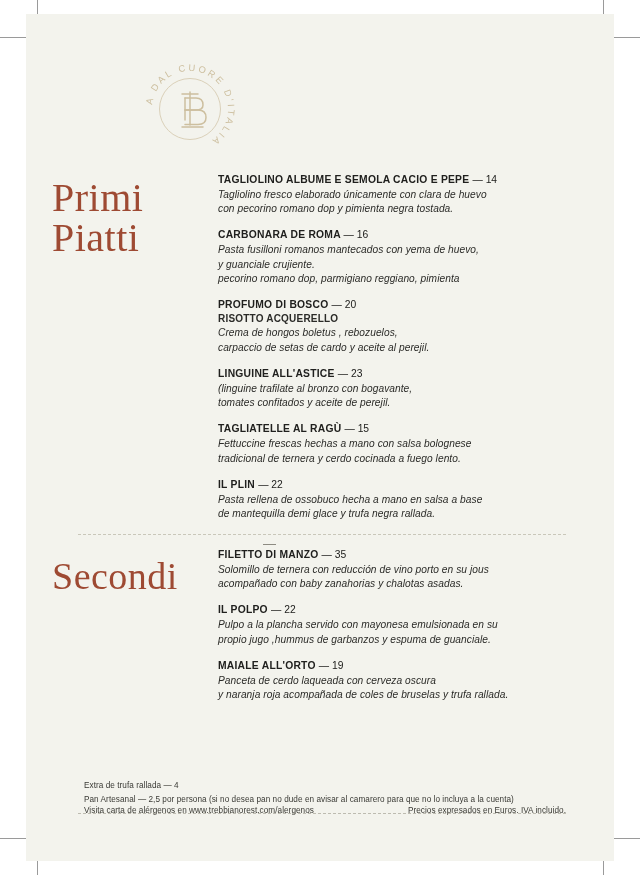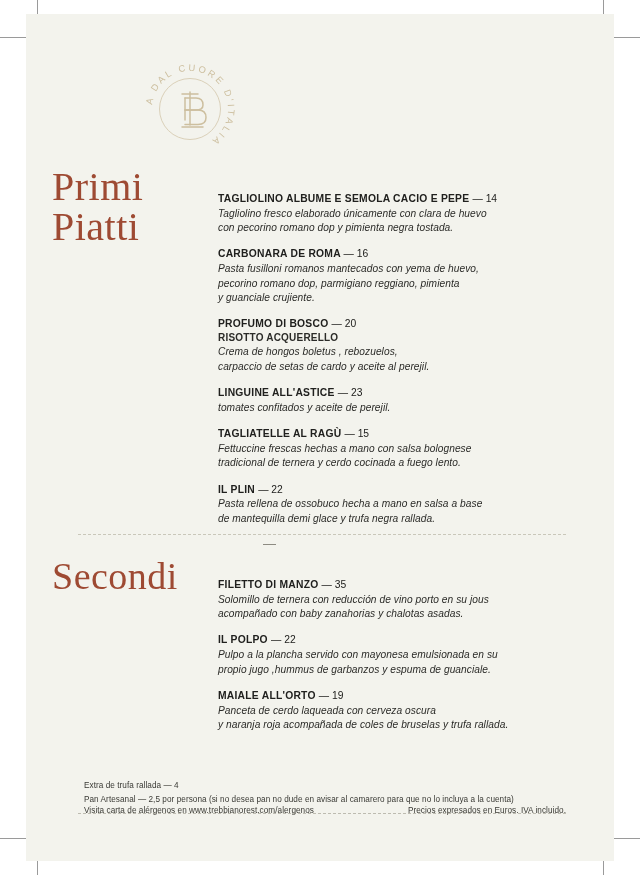--- a/index.html
+++ b/index.html
@@ -54,21 +54,21 @@
     width: 102px;
     height: 102px;
   }
   .logo-wrap svg { display: block; width: 102px; height: 102px; }
 
   
   .section {
     position: absolute;
     display: flex;
   }
-  .section-primi  { left: 26px; top: 149px; width: 540px; }
+  .section-primi  { left: 26px; top: 160px; width: 540px; }
   .section-secondi{ left: 26px; top: 535px; width: 540px; justify-content: center; }
 
   .section-title {
     color: #9e4a33;
     font-family: "Liberation Serif", serif;
     font-weight: 400;
     line-height: 1.0;
     letter-spacing: 0.5px;
   }
   .section-primi .section-title {
@@ -76,21 +76,21 @@
     font-size: 40px;
     padding-top: 4px;
   }
   .section-secondi .section-title {
     width: 166px;
     font-size: 38px;
     padding-top: 8px;
   }
   .section-title .line { display: block; }
 
-  .items { flex: 1; margin-top: 30px; }
+  .items { flex: 1; }
 
   .item { margin-bottom: 13px; }
   .item:last-child { margin-bottom: 0; }
 
   .item-head {
     font-size: 10.3px;
     font-weight: bold;
     color: #20201e;
     letter-spacing: 0.25px;
     line-height: 1.25;
@@ -214,22 +214,22 @@
           </div>
         </div>
 
         <div class="item">
           <div class="item-head">
             <span>CARBONARA DE ROMA</span>
             <span class="item-price">— 16</span>
           </div>
           <div class="item-desc">
             <span class="l">Pasta fusilloni romanos mantecados con yema de huevo,</span>
+            <span class="l">y guanciale crujiente.</span>
             <span class="l">pecorino romano dop, parmigiano reggiano, pimienta</span>
-            <span class="l">y guanciale crujiente.</span>
           </div>
         </div>
 
         <div class="item">
           <div class="item-head">
             <span>PROFUMO DI BOSCO</span>
             <span class="item-price">— 20</span>
           </div>
           <div class="item-sub">RISOTTO ACQUERELLO</div>
           <div class="item-desc">
@@ -237,20 +237,21 @@
             <span class="l">carpaccio de setas de cardo y aceite al perejil.</span>
           </div>
         </div>
 
         <div class="item">
           <div class="item-head">
             <span>LINGUINE ALL'ASTICE</span>
             <span class="item-price">— 23</span>
           </div>
           <div class="item-desc">
+            <span class="l">(linguine trafilate al bronzo con bogavante,</span>
             <span class="l">tomates confitados y aceite de perejil.</span>
           </div>
         </div>
 
         <div class="item">
           <div class="item-head">
             <span>TAGLIATELLE AL RAGÙ</span>
             <span class="item-price">— 15</span>
           </div>
           <div class="item-desc">

